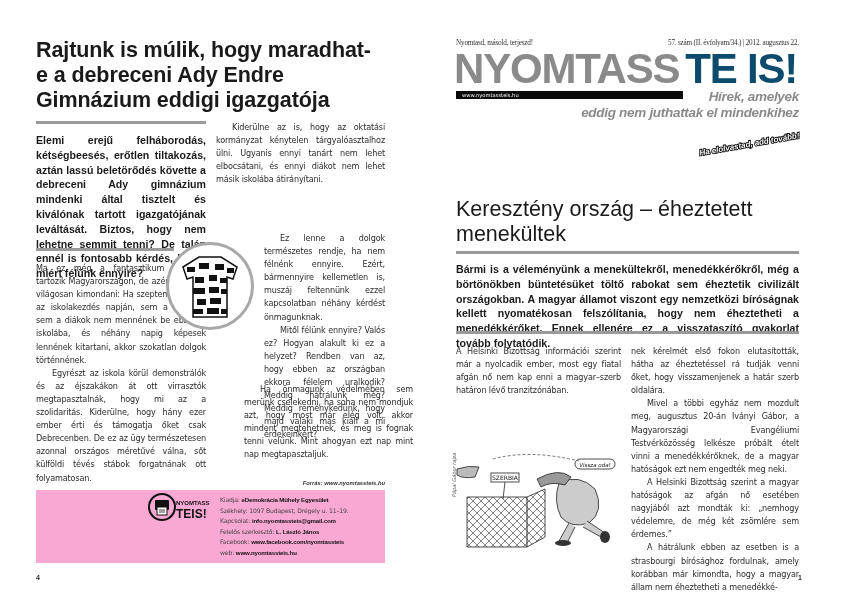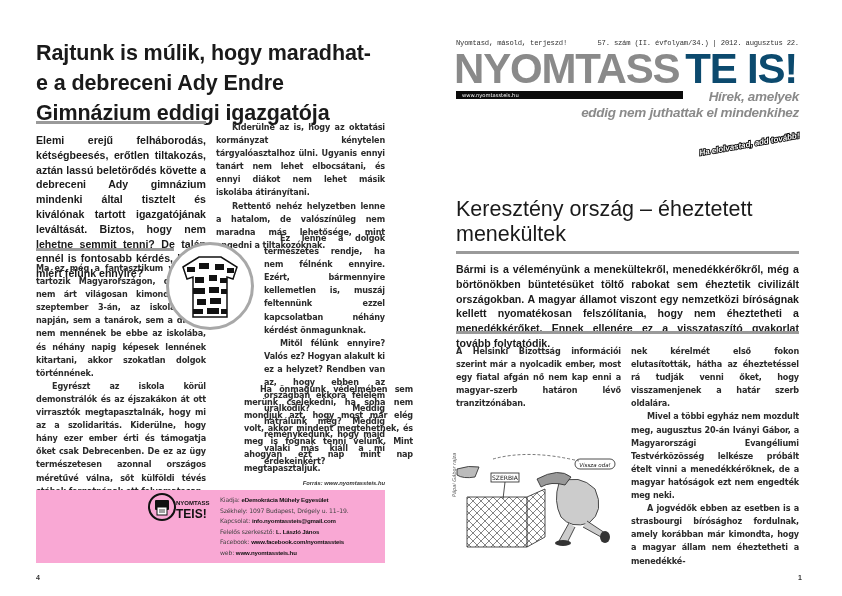--- a/index.html
+++ b/index.html
@@ -3,42 +3,42 @@
 <meta charset="utf-8">
 <style>
   * { box-sizing: border-box; margin: 0; padding: 0; }
   html, body { width: 842px; height: 596px; background: #ffffff; overflow: hidden; }
   body { font-family: "DejaVu Sans", sans-serif; color: #222; position: relative; }
   .page { position: absolute; top: 0; width: 421px; height: 596px; background: #fff; }
   .page.left { left: 0; }
   .page.right { left: 421px; }
 
   
-  .l-title { position: absolute; left: 36px; top: 38px; width: 345px; font-family: "Liberation Sans", sans-serif; font-weight: bold; font-size: 21.5px; line-height: 30px; color: #1a1a1a; letter-spacing: -0.1px; }
+  .l-title { position: absolute; left: 36px; top: 38px; width: 345px; font-family: "Liberation Sans", sans-serif; font-weight: bold; font-size: 21.5px; line-height: 25px; color: #1a1a1a; letter-spacing: -0.1px; }
   .rule { position: absolute; height: 3px; background: #9a9a9a; }
   .lead { font-family: "Liberation Sans", sans-serif; font-weight: bold; font-size: 10.6px; line-height: 14.8px; color: #1a1a1a; text-align: justify; }
   .l-lead { position: absolute; left: 36px; top: 133px; width: 170px; }
   .body-text { font-family: "DejaVu Sans", sans-serif; font-size: 8.1px; line-height: 13.1px; color: #2b2b2b; text-align: justify; letter-spacing: -0.15px; }
-  .body-text p { text-indent: 0; font-weight: bold; }
+  .body-text p { text-indent: 0; }
   .body-text p.ind { text-indent: 16px; }
   .l-col2 { position: absolute; left: 216px; top: 121px; width: 169px; }
   .l-col1 { position: absolute; left: 36px; top: 262px; width: 170px; }
   .shirt-circle { position: absolute; left: 166px; top: 242px; width: 88px; height: 88px; border-radius: 50%; border: 3px solid #a8a8a8; background: #fff; overflow: hidden; z-index: 2; }
   .source { position: absolute; left: 216px; top: 480px; width: 169px; text-align: right; font-style: italic; font-weight: bold; font-size: 5.8px; color: #333; font-family: "Liberation Sans", sans-serif; }
 
   .footer-box { position: absolute; left: 36px; top: 490px; width: 349px; height: 73px; background: #f9a8d4; }
   .footer-logo { position: absolute; left: 112px; top: 2px; width: 62px; height: 30px; }
   .footer-ask { position: absolute; left: 2px; top: 38px; width: 172px; text-align: right; font-size: 7.3px; line-height: 10px; color: #333; font-family: "DejaVu Sans", sans-serif; letter-spacing: -0.2px; }
   .footer-ask b { font-size: 8.6px; color: #111; font-family: "Liberation Sans", sans-serif; }
   .footer-info { position: absolute; left: 184px; top: 5px; width: 165px; font-size: 6.1px; line-height: 10.6px; color: #444; font-family: "DejaVu Sans", sans-serif; letter-spacing: -0.15px; white-space: nowrap; }
   .footer-info b { color: #111; font-family: "Liberation Sans", sans-serif; }
   .pnum { position: absolute; top: 574px; font-size: 7px; font-weight: bold; color: #333; font-family: "Liberation Sans", sans-serif; }
 
   
-  .masthead-top { position: absolute; left: 35px; top: 39px; width: 343px; font-size: 7.2px; color: #333; font-family: Liberation Mono, monospace; letter-spacing: -0.2px; }
+  .masthead-top { position: absolute; left: 35px; top: 39px; width: 343px; font-size: 7.2px; color: #333; font-family: Liberation Serif, serif; letter-spacing: -0.2px; }
   .masthead-top .issue { position: absolute; right: 0; top: 0; }
   .mast { position: absolute; left: 33px; top: 49px; width: 348px; height: 40px; font-family: "Liberation Sans", sans-serif; font-weight: bold; font-size: 42px; line-height: 40px; letter-spacing: -1.2px; white-space: nowrap; }
   .mast .gray { color: #8a8a8a; }
   .mast .black { color: #0c4a6e; margin-left: 6px; }
   .urlbar { position: absolute; left: 35px; top: 91px; width: 227px; height: 8px; background: #0a0a0a; color: #fff; font-size: 5.2px; line-height: 8px; padding-left: 6px; font-family: "DejaVu Sans", sans-serif; }
   .tagline { position: absolute; right: 43px; top: 89px; text-align: right; font-family: "Liberation Sans", sans-serif; font-weight: bold; font-style: italic; color: #8a8a8a; font-size: 13.5px; line-height: 16px; letter-spacing: -0.3px; white-space: nowrap; }
   .sticker { position: absolute; right: 43px; top: 131px; transform: rotate(-10deg); transform-origin: right center; font-family: "Liberation Sans", sans-serif; font-weight: bold; font-style: italic; font-size: 8px; color: #fff; -webkit-text-stroke: 1.8px #000; paint-order: stroke fill; letter-spacing: 0; white-space: nowrap; }
   .r-title { position: absolute; left: 35px; top: 197px; width: 330px; font-family: "Liberation Sans", sans-serif; font-weight: normal; font-size: 21.5px; line-height: 25px; color: #1a1a1a; }
   .r-lead { position: absolute; left: 35px; top: 262px; width: 343px; }
   .r-col1 { position: absolute; left: 35px; top: 345px; width: 165px; }
@@ -50,21 +50,20 @@
 <body>
 
 <div class="page left">
   <h1 class="l-title">Rajtunk is múlik, hogy maradhat-e a debreceni Ady Endre Gimnázium eddigi igazgatója</h1>
   <div class="rule" style="left:36px; top:121px; width:170px;"></div>
   <div class="lead l-lead">Elemi erejű felháborodás, kétségbeesés, erőtlen tiltakozás, aztán lassú beletörődés követte a debreceni Ady gimnázium mindenki által tisztelt és kiválónak tartott igazgatójának leváltását. Biztos, hogy nem lehetne semmit tenni? De talán ennél is fontosabb kérdés, hogy: miért félünk ennyire?</div>
   <div class="rule" style="left:36px; top:248px; width:138px;"></div>
 
   <div class="body-text l-col2">
     <p class="ind">Kiderülne az is, hogy az oktatási kormányzat kénytelen tárgyalóasztalhoz ülni. Ugyanis ennyi tanárt nem lehet elbocsátani, és ennyi diákot nem lehet másik iskolába átirányítani.</p>
-    <p class="ind">Rettentő nehéz helyzetben lenne a hatalom, de valószínűleg nem maradna más lehetősége, mint engedni a tiltakozóknak.</p>
   </div>
 
   <div class="shirt-circle">
     <svg width="82" height="82" viewBox="0 0 82 82">
       <g fill="#111">
         <path d="M14 22 L30 12 L52 12 L68 22 L64 34 L58 32 L58 72 L24 72 L24 32 L18 34 Z" fill="#fff" stroke="#111" stroke-width="1.5"></path>
         <rect x="18" y="22" width="8" height="5"></rect>
           <rect x="30" y="18" width="10" height="6"></rect>
           <rect x="46" y="19" width="9" height="6"></rect>
           <rect x="58" y="23" width="7" height="5"></rect>
@@ -167,17 +166,18 @@
       <rect x="126" y="22" width="40" height="10" rx="5" fill="#fff" stroke="#222" stroke-width="0.8"></rect>
       <text x="146" y="29.5" text-anchor="middle" font-size="5.5" font-style="italic" font-family="DejaVu Sans, sans-serif" fill="#111">Vissza oda!</text>
       <path d="M44 22 Q80 12 130 24" stroke="#555" stroke-width="0.8" fill="none" stroke-dasharray="3 2"></path>
     </svg>
     <div class="credit">Pápai Gábor rajza</div>
   </div>
 
   <div class="body-text r-col2">
     <p>nek kérelmét első fokon elutasították, hátha az éheztetéssel rá tudják venni őket, hogy visszamenjenek a határ szerb oldalára.</p>
     <p class="ind">Mivel a többi egyház nem mozdult meg, augusztus 20-án Iványi Gábor, a Magyarországi Evangéliumi Testvérközösség lelkésze próbált ételt vinni a menedékkérőknek, de a magyar hatóságok ezt nem engedték meg neki.</p>
-    <p class="ind">A jogvédők ebben az esetben is a strasbourgi bírósághoz fordulnak, amely korábban már kimondta, hogy a magyar állam nem éheztetheti a menedékké-</p>
+    <p class="ind">A Helsinki Bizottság szerint a magyar hatóságok az afgán nő esetében nagyjából azt mondták ki: „nemhogy védelemre, de még két zsömlére sem érdemes.”</p>
+    <p class="ind">A hátrálunk ebben az esetben is a strasbourgi bírósághoz fordulnak, amely korábban már kimondta, hogy a magyar állam nem éheztetheti a menedékké-</p>
   </div>
 
   <div class="pnum" style="left:377px;">1</div>
 </div>
 
 </body></html>

